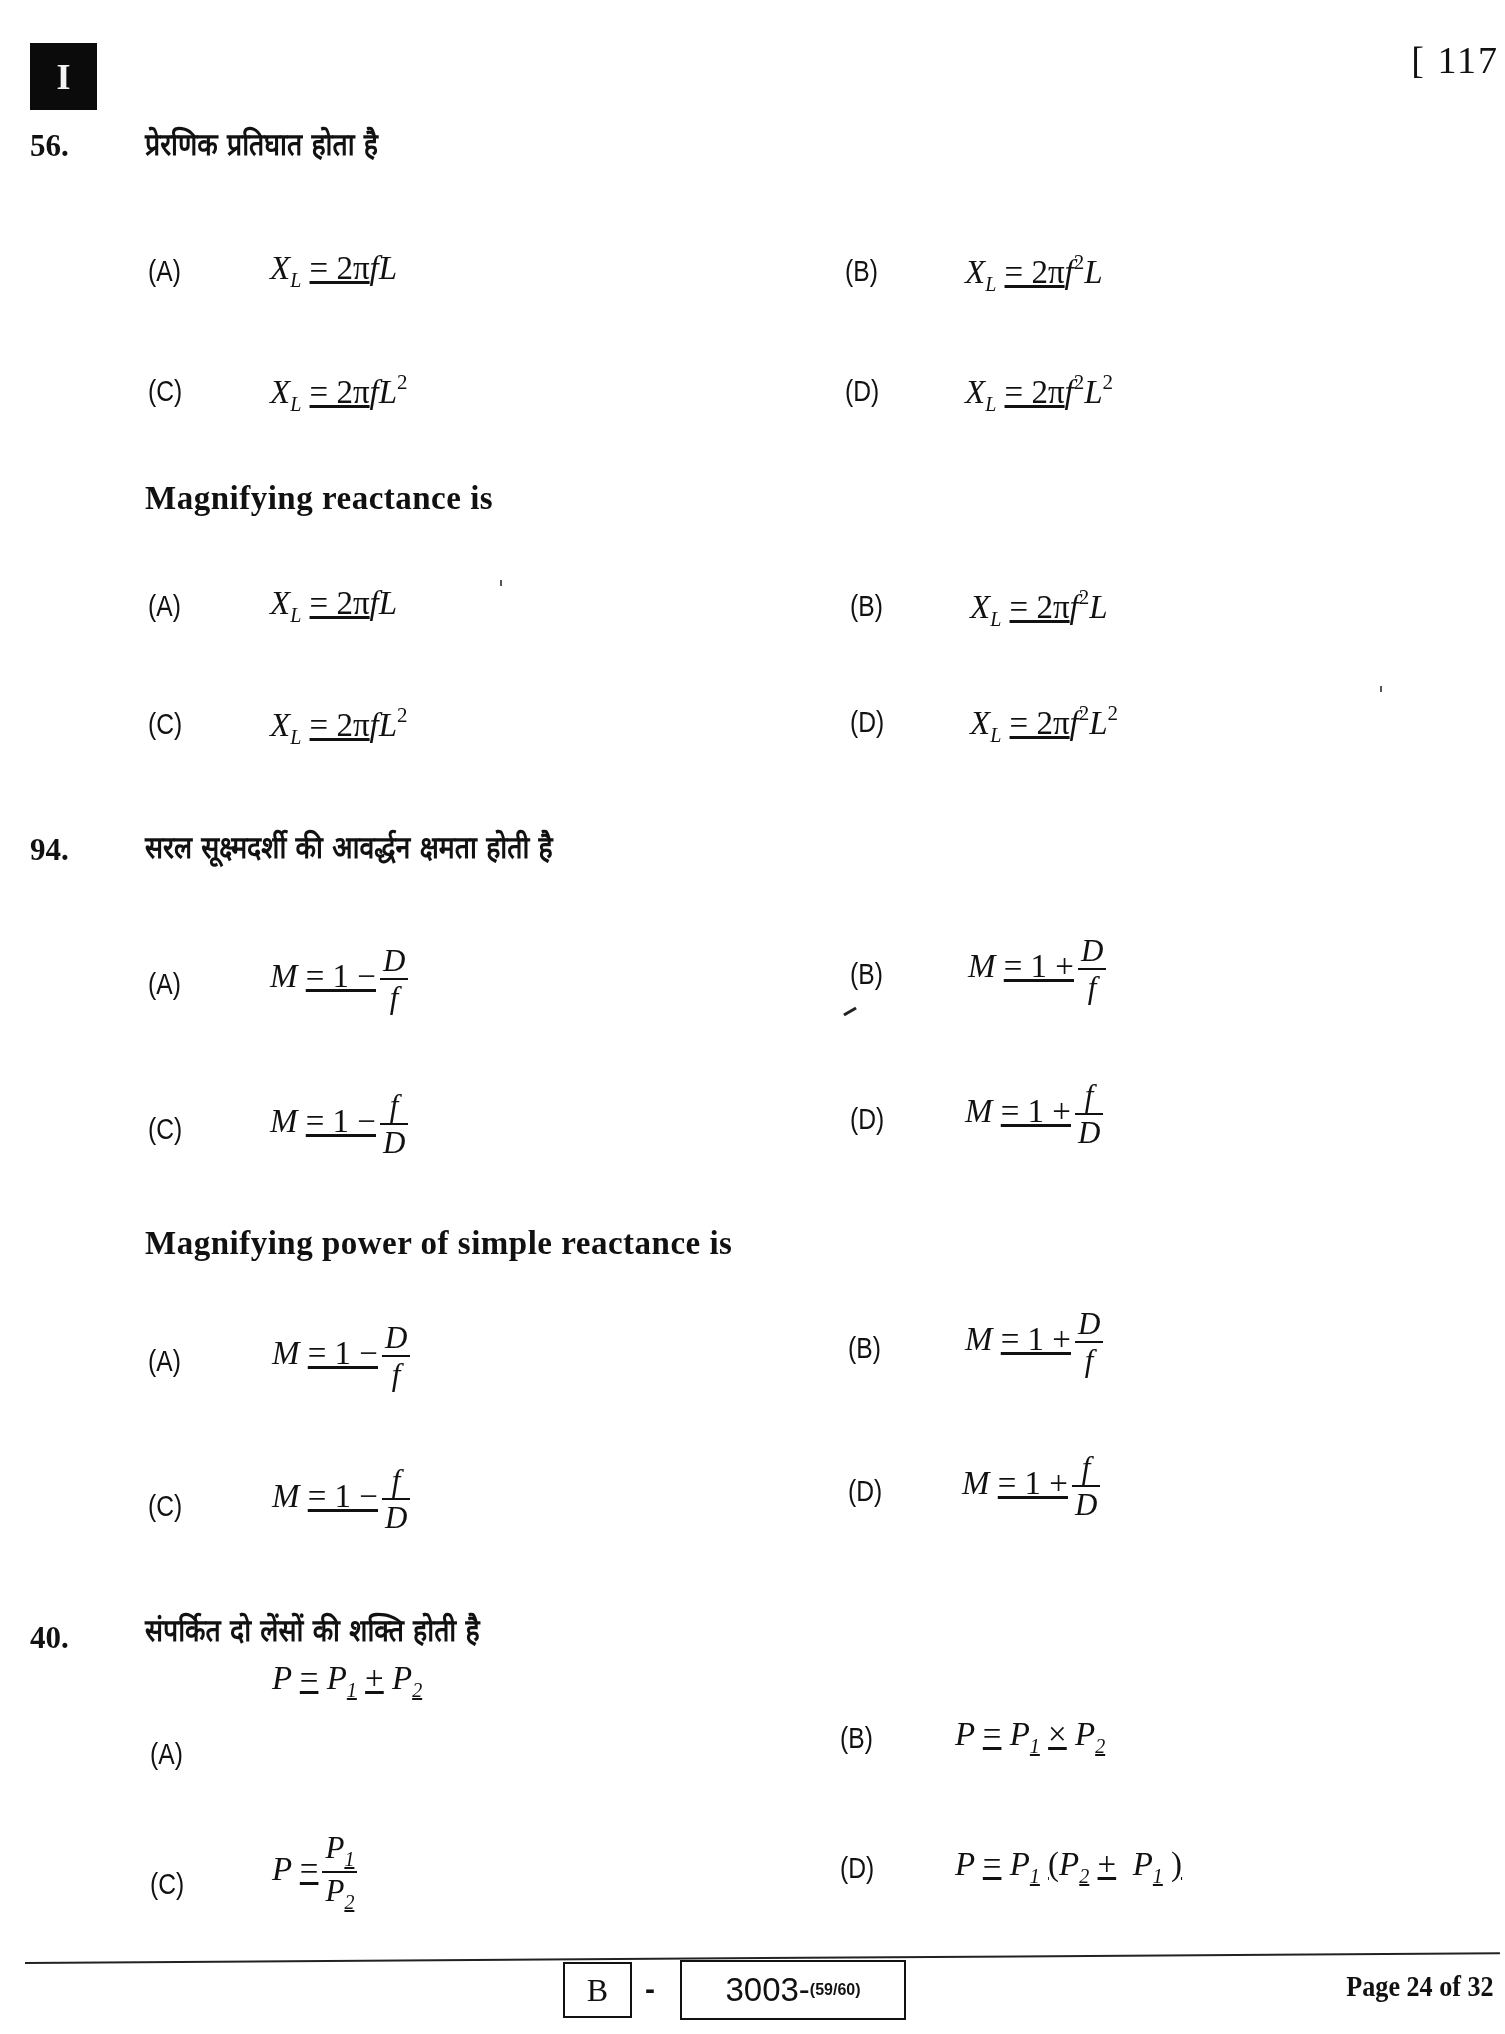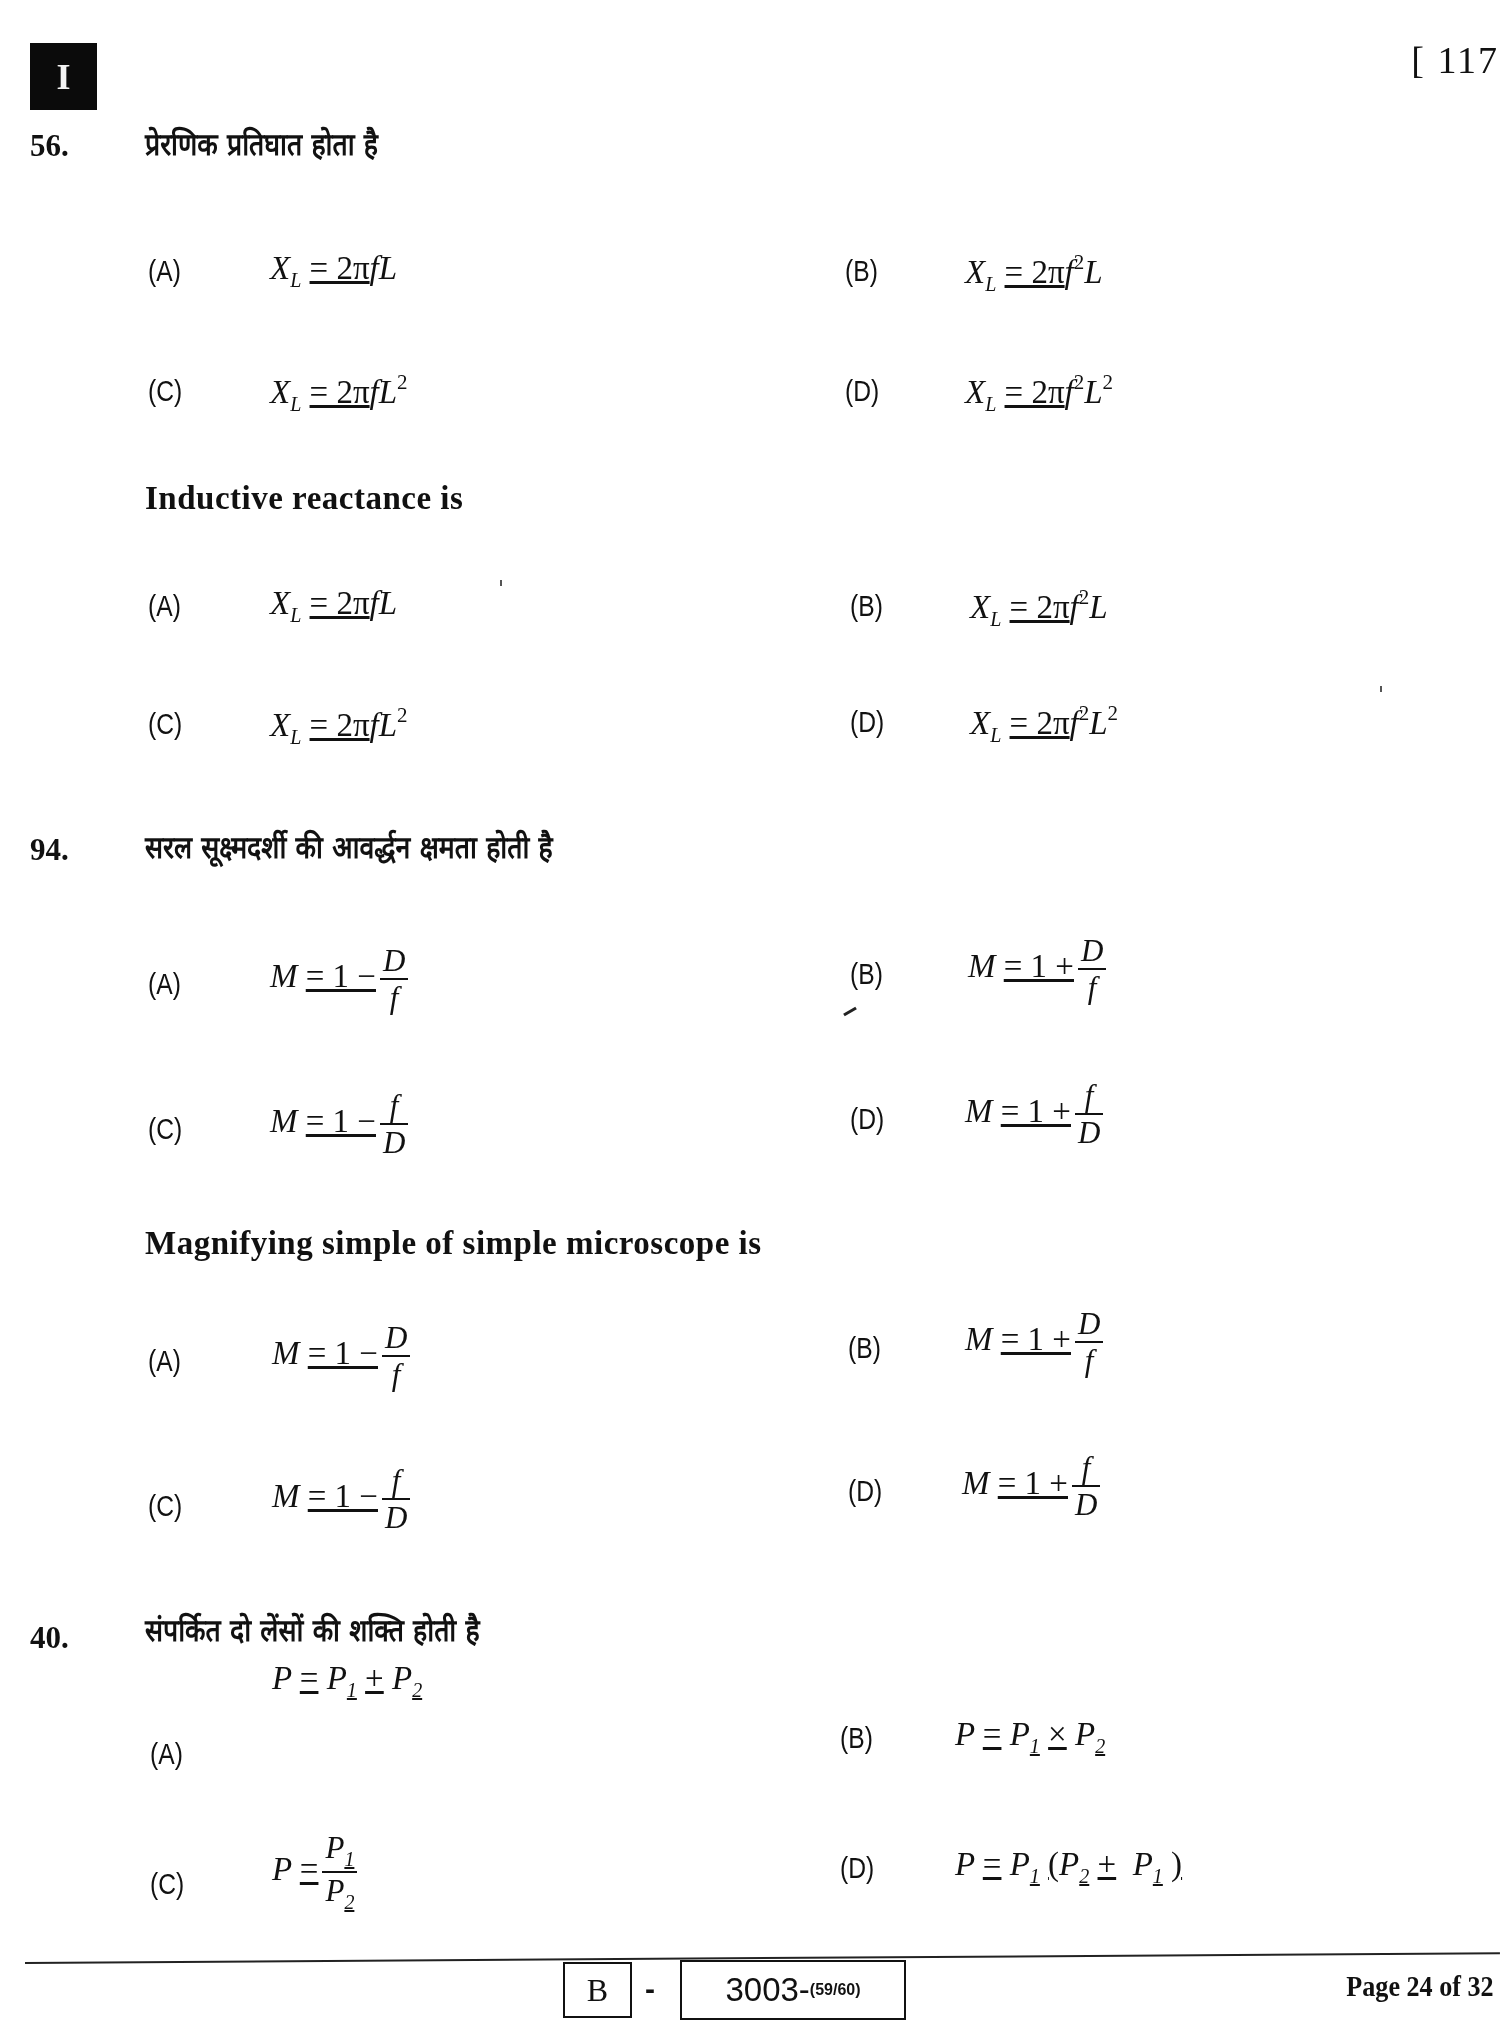--- a/index.html
+++ b/index.html
@@ -94,21 +94,21 @@
 
   <div class="opt-label" style="left:845px;top:255px;">(B)</div>
   <div class="opt-formula" style="left:965px;top:250px;">X<sub>L</sub> <span class="up">= 2π</span>f<sup>2</sup>L</div>
 
   <div class="opt-label" style="left:148px;top:375px;">(C)</div>
   <div class="opt-formula" style="left:270px;top:370px;">X<sub>L</sub> <span class="up">= 2π</span>fL<sup>2</sup></div>
 
   <div class="opt-label" style="left:845px;top:375px;">(D)</div>
   <div class="opt-formula" style="left:965px;top:370px;">X<sub>L</sub> <span class="up">= 2π</span>f<sup>2</sup>L<sup>2</sup></div>
 
-  <div class="qtext-en" style="top:480px;">Inductive reactance is</div>
+  <div class="qtext-en" style="top:480px;">Magnifying reactance is</div>
 
   <div class="opt-label" style="left:148px;top:590px;">(A)</div>
   <div class="opt-formula" style="left:270px;top:585px;">X<sub>L</sub> <span class="up">= 2π</span>fL</div>
 
   <div class="opt-label" style="left:850px;top:590px;">(B)</div>
   <div class="opt-formula" style="left:970px;top:585px;">X<sub>L</sub> <span class="up">= 2π</span>f<sup>2</sup>L</div>
 
   <div class="opt-label" style="left:148px;top:708px;">(C)</div>
   <div class="opt-formula" style="left:270px;top:703px;">X<sub>L</sub> <span class="up">= 2π</span>fL<sup>2</sup></div>
 
@@ -125,21 +125,21 @@
 
   <div class="opt-label" style="left:850px;top:958px;">(B)</div>
   <div class="opt-formula" style="left:968px;top:935px;">M <span class="up">= 1 +</span><span class="frac"><span class="num">D</span><span class="den">f</span></span></div>
 
   <div class="opt-label" style="left:148px;top:1113px;">(C)</div>
   <div class="opt-formula" style="left:270px;top:1090px;">M <span class="up">= 1 −</span><span class="frac"><span class="num">f</span><span class="den">D</span></span></div>
 
   <div class="opt-label" style="left:850px;top:1103px;">(D)</div>
   <div class="opt-formula" style="left:965px;top:1080px;">M <span class="up">= 1 +</span><span class="frac"><span class="num">f</span><span class="den">D</span></span></div>
 
-  <div class="qtext-en" style="top:1225px;">Magnifying simple of simple microscope is</div>
+  <div class="qtext-en" style="top:1225px;">Magnifying power of simple reactance is</div>
 
   <div class="opt-label" style="left:148px;top:1345px;">(A)</div>
   <div class="opt-formula" style="left:272px;top:1322px;">M <span class="up">= 1 −</span><span class="frac"><span class="num">D</span><span class="den">f</span></span></div>
 
   <div class="opt-label" style="left:848px;top:1332px;">(B)</div>
   <div class="opt-formula" style="left:965px;top:1308px;">M <span class="up">= 1 +</span><span class="frac"><span class="num">D</span><span class="den">f</span></span></div>
 
   <div class="opt-label" style="left:148px;top:1490px;">(C)</div>
   <div class="opt-formula" style="left:272px;top:1465px;">M <span class="up">= 1 −</span><span class="frac"><span class="num">f</span><span class="den">D</span></span></div>
 

